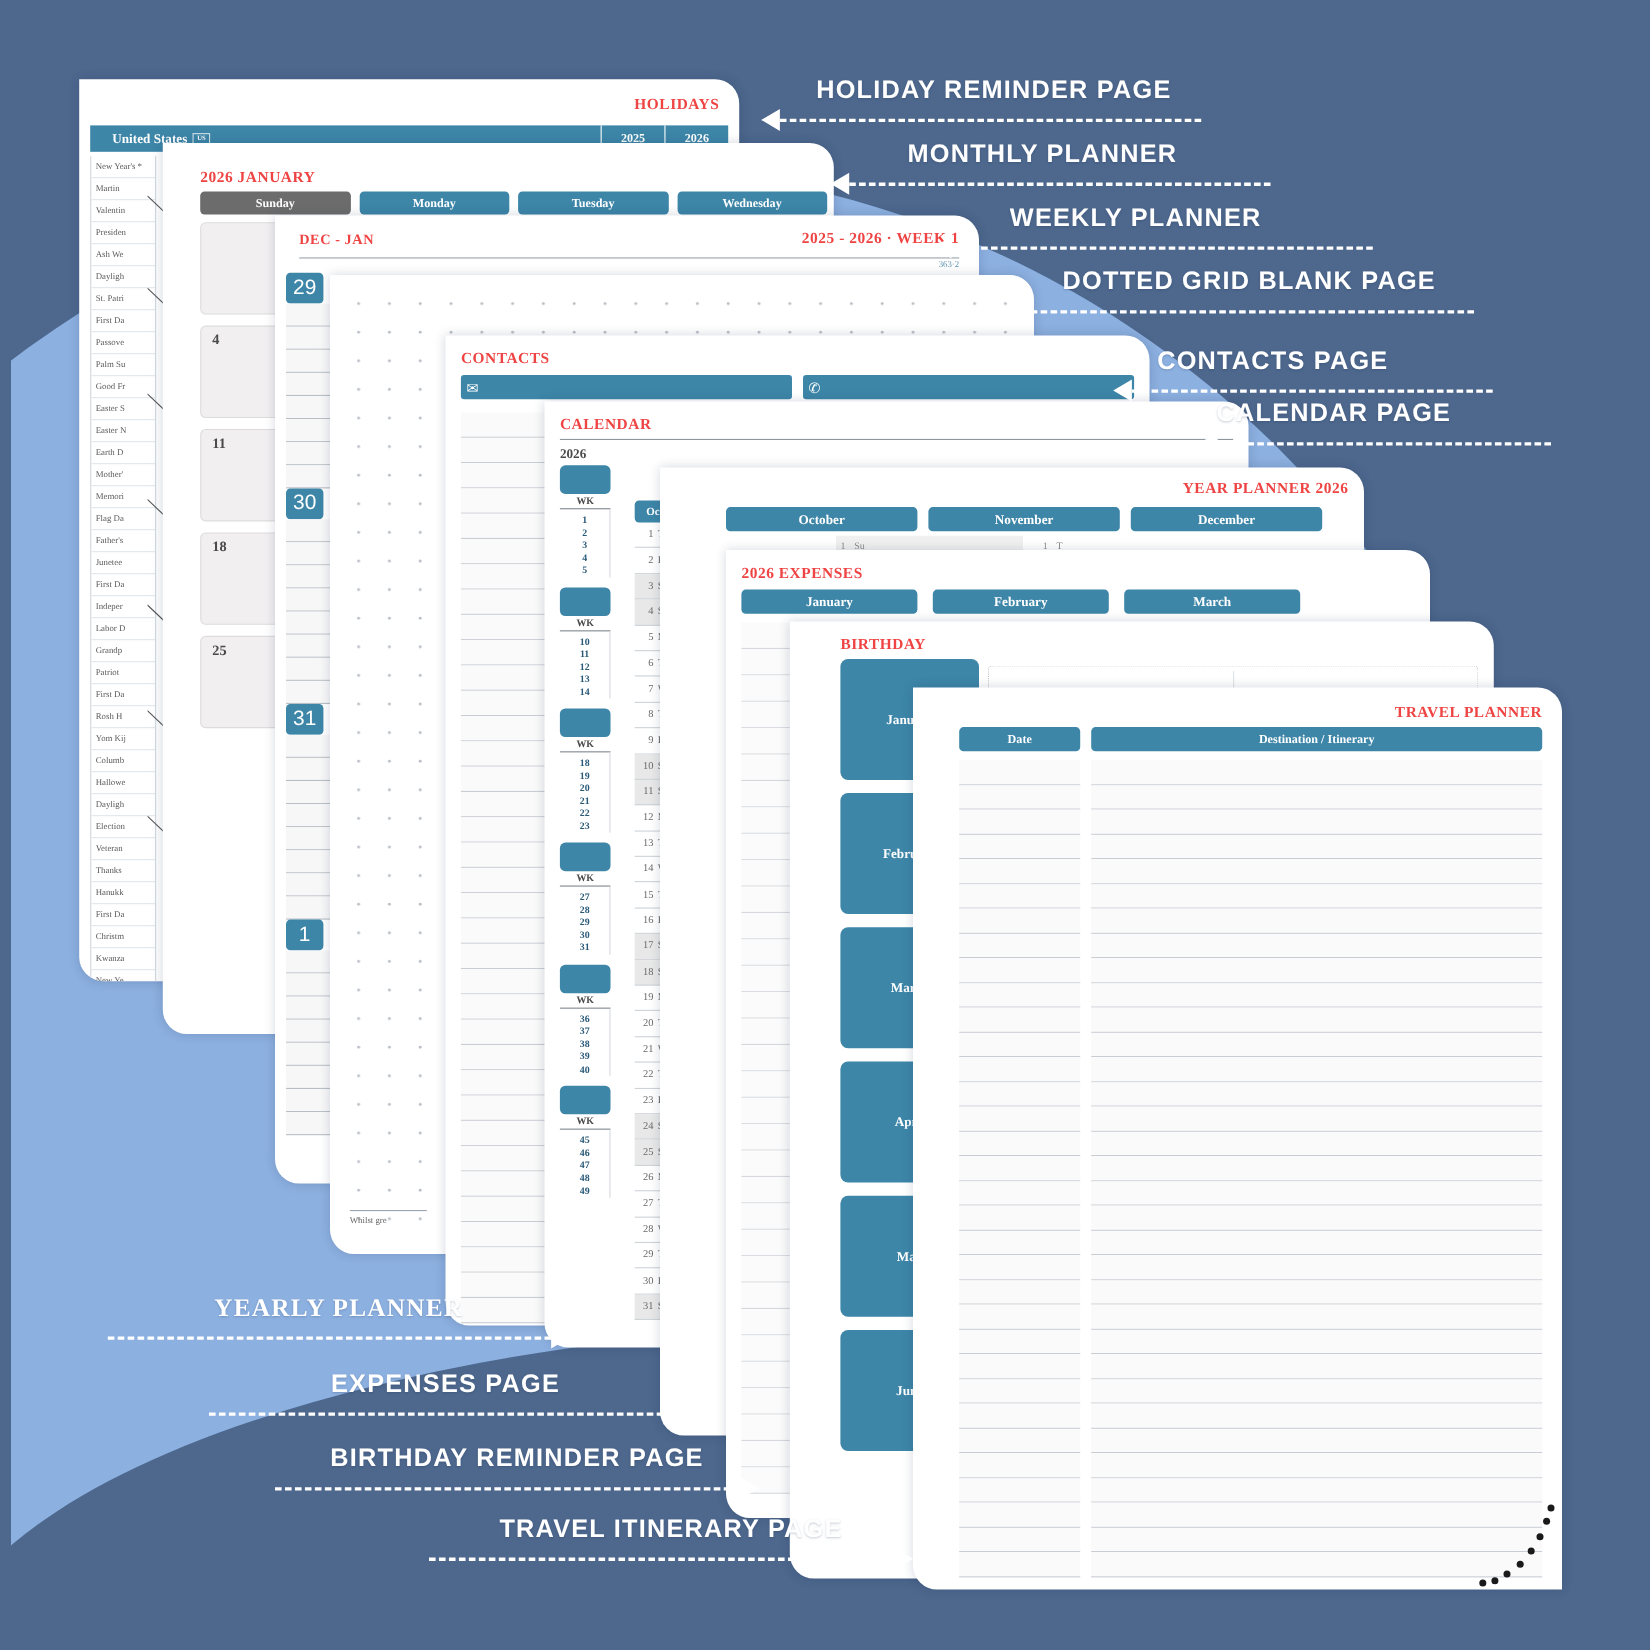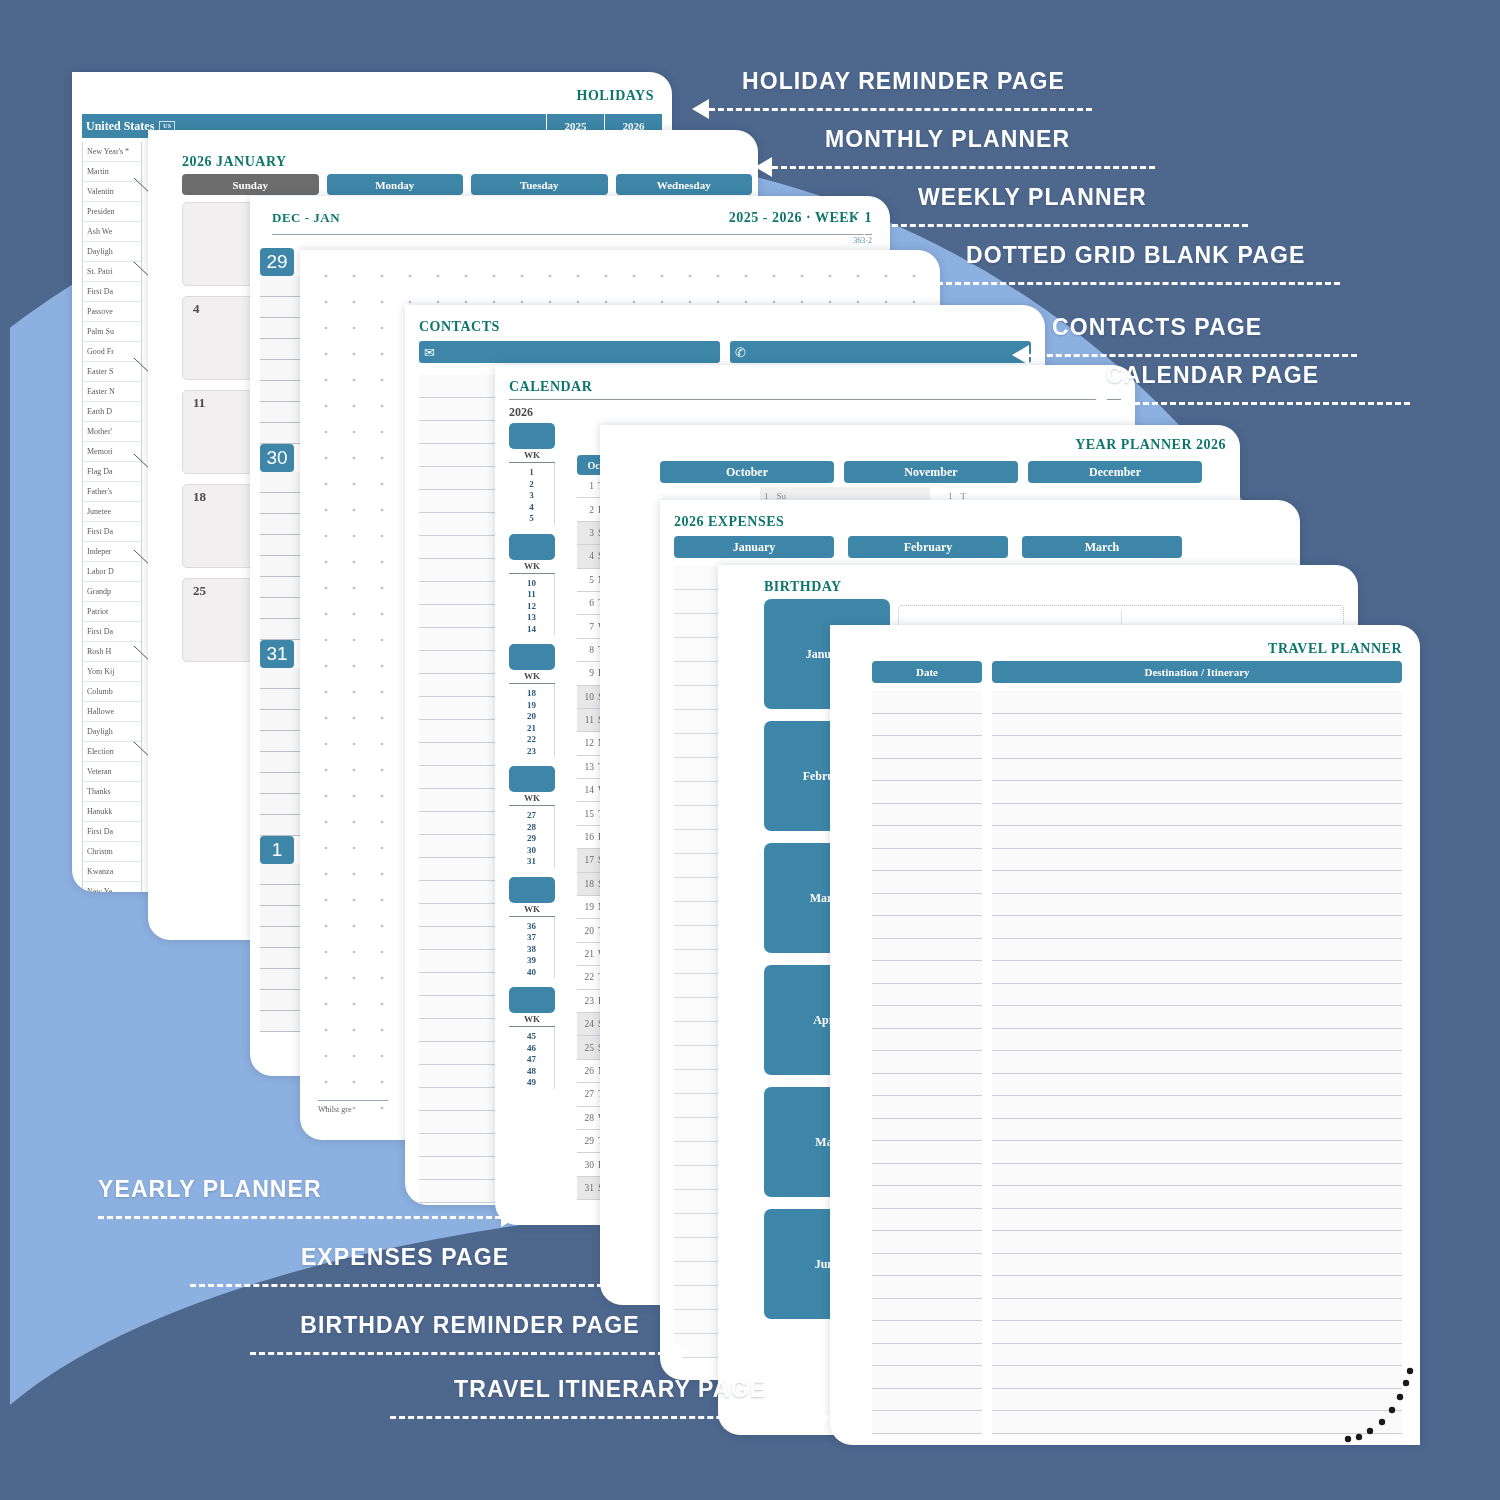--- a/index.html
+++ b/index.html
@@ -46,34 +46,34 @@
     right:0px; bottom:0px;
     width:78px; height:78px;
     pointer-events:none;
   }
 
   
   .teal{ background:#3d86a8; }
   .sec-title{
     font-family:"Liberation Serif", serif;
     font-weight:bold;
-    color:#0f766e;
+    color:#ef4444;
     letter-spacing:.5px;
   }
 
   
   #p-holiday{ left:72px; top:72px; width:600px; height:820px; }
   .hol-title{ position:absolute; right:18px; top:16px; font-size:14px; }
   .hol-head{
     position:absolute; left:10px; top:42px; right:10px; height:24px;
     background:#3d86a8; display:flex; align-items:center;
   }
   .hol-head .cname{
     color:#fff; font-family:"Liberation Serif",serif; font-weight:bold;
-    font-size:12px; padding-left:4px; display:flex; align-items:center; gap:5px;
+    font-size:12px; padding-left:20px; display:flex; align-items:center; gap:5px;
   }
   .flagchip{
     border:1px solid rgba(255,255,255,.75); font-size:6px; color:#fff;
     padding:1px 3px; line-height:1;
   }
   .hol-head .yr{
     width:58px; text-align:center; color:#fff; font-size:11px;
     font-family:"Liberation Serif",serif; font-weight:bold;
     border-left:1px solid #fff; height:100%;
     display:flex; align-items:center; justify-content:center;
@@ -1050,21 +1050,21 @@
 
 <div class="anno" style="left:1090px; top:362px; width:320px;">
   <div class="txt" style="margin-left:16px;">CALENDAR PAGE</div>
   <div class="line">
     <div class="tri-l"></div>
     <div class="dash"></div>
   </div>
 </div>
 
 <div class="anno" style="left:98px; top:1176px; width:420px;">
-  <div class="txt" style="">YEARLY PLANNER</div>
+  <div class="txt" style="text-align:center;font-family:Liberation Serif, serif;">YEARLY PLANNER</div>
   <div class="line">
     <div class="dash"></div>
     <div class="tri-r"></div>
   </div>
 </div>
 
 <div class="anno" style="left:190px; top:1244px; width:430px;">
   <div class="txt" style="text-align:center;">EXPENSES PAGE</div>
   <div class="line">
     <div class="dash"></div>

